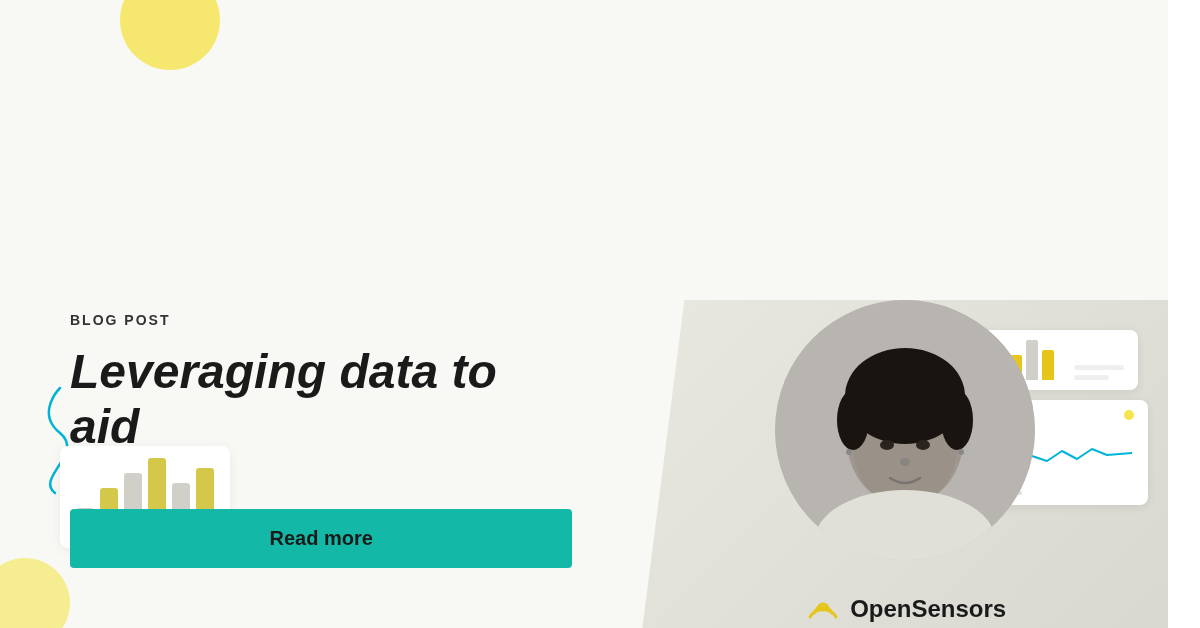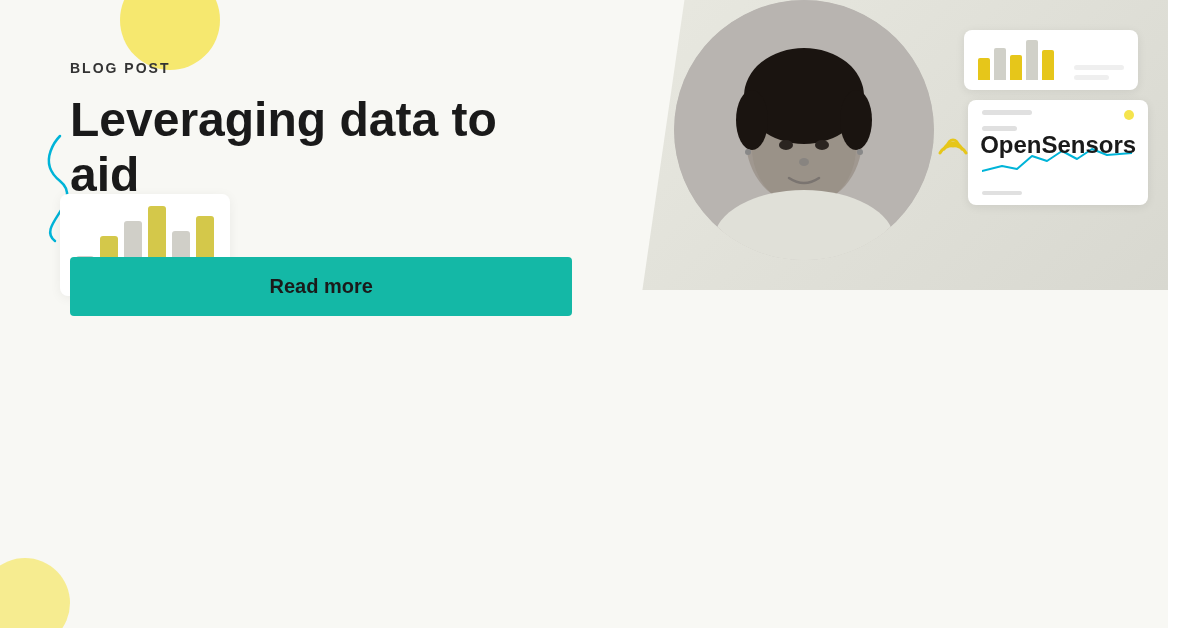--- a/index.html
+++ b/index.html
@@ -11,42 +11,42 @@
       background: #fff;
       overflow: hidden;
     }
 
     .container {
       width: 1168px;
       height: 628px;
       background: #f8f8f4;
       position: relative;
       display: flex;
-      align-items: flex-start;
+      align-items: flex-end;
       overflow: hidden;
     }
 
     
     .left-panel {
       width: 55%;
       position: relative;
       display: flex;
       flex-direction: column;
       justify-content: center;
       padding: 60px 70px;
       z-index: 2;
     }
 
     
     .right-panel {
       width: 45%;
       position: relative;
       background: linear-gradient(135deg, #e8e8e0 0%, #d8d8d0 100%);
       display: flex;
-      flex-direction: row;
+      flex-direction: column;
       align-items: center;
       justify-content: center;
       clip-path: polygon(8% 0%, 100% 0%, 100% 100%, 0% 100%);
     }
 
     
     .deco-circle-tl {
       position: absolute;
       top: -30px;
       left: 120px;
@@ -111,20 +111,21 @@
     }
 
     .blog-title {
       font-size: 48px;
       font-weight: 800;
       color: #1a1a1a;
       line-height: 1.15;
       margin-bottom: 40px;
       position: relative;
       z-index: 3;
+      font-style: italic;
     }
 
     .read-more-btn {
       display: inline-block;
       background: #14b8a6;
       color: #1a1a1a;
       font-size: 20px;
       font-weight: 700;
       padding: 18px 32px;
       border-radius: 4px;

